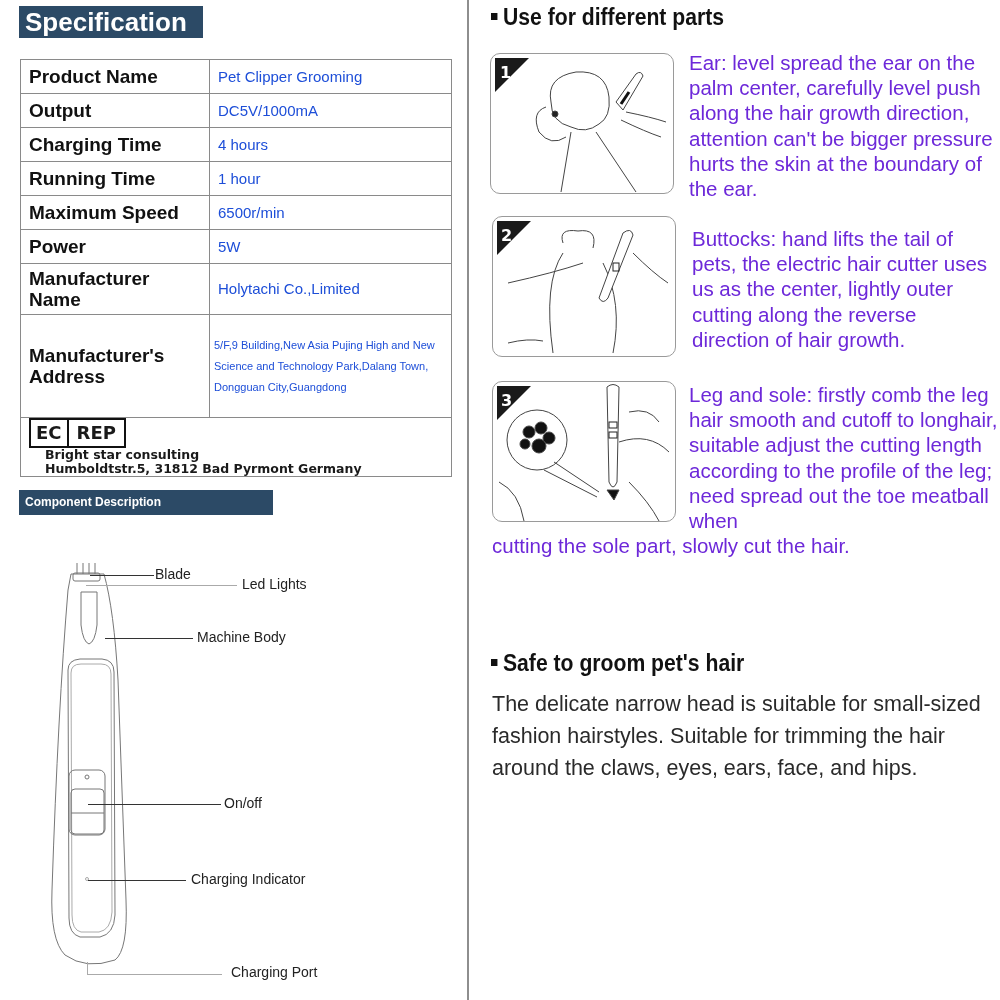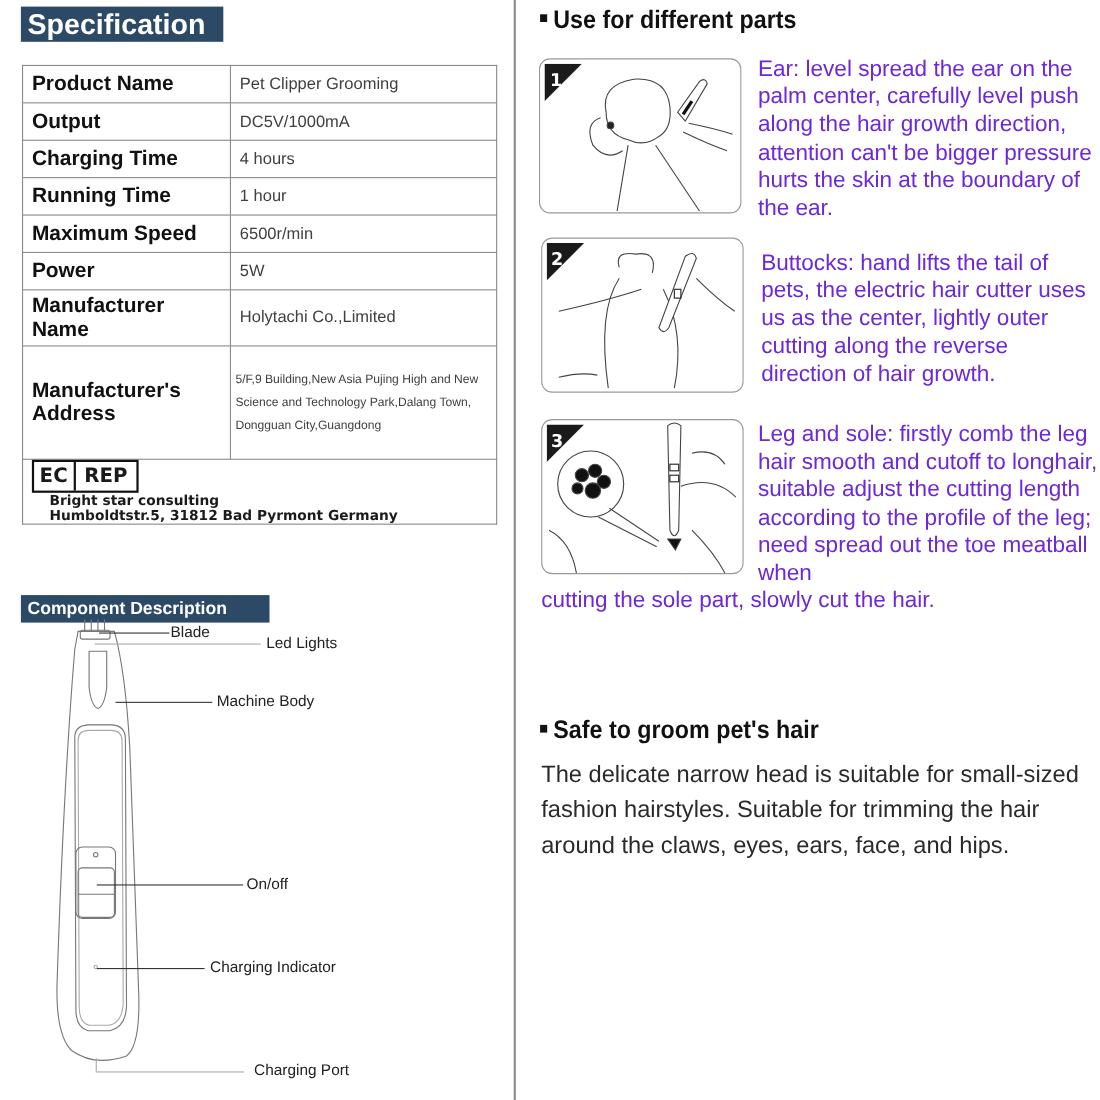--- a/index.html
+++ b/index.html
@@ -1,25 +1,25 @@
 <!DOCTYPE html>
 <html><head>
 <meta charset="utf-8">
 <style>
   html, body { margin:0; padding:0; background:#ffffff; }
   body { width:1000px; height:1000px; position:relative; overflow:hidden; font-family:"Liberation Sans", sans-serif; color:#1a1a1a; }
   .abs { position:absolute; }
   .section-banner { position:absolute; background:#2c4a66; color:#ffffff; font-weight:bold; font-family:"Liberation Sans", sans-serif; padding:0 6px; box-sizing:border-box; white-space:nowrap; }
   #spec-banner { left:19px; top:6px; width:184px; height:32px; font-size:26px; line-height:32px; }
-  #comp-banner { left:19px; top:541px; width:226px; height:25px; font-size:16px; line-height:25px; }
+  #comp-banner { left:19px; top:490px; width:254px; height:25px; font-size:12px; line-height:25px; }
 
   table.spec { position:absolute; left:20px; top:59px; width:432px; border-collapse:collapse; }
   table.spec td { border:1.5px solid #8a8a8a; padding:0 8px; vertical-align:middle; }
   table.spec td.key { width:172px; font-size:19px; font-weight:600; color:#111; line-height:21px; }
-  table.spec td.val { font-size:15px; color:#404040; line-height:20px; }
+  table.spec td.val { font-size:15px; color:#1d4ed8; line-height:20px; }
   .ecrep-row { font-family:"DejaVu Sans", sans-serif; }
   .ecrep-box { display:inline-flex; border:2px solid #111; height:26px; align-items:stretch; vertical-align:middle;justify-content:flex-end; }
   .ecrep-box span { font-weight:bold; font-size:18px; line-height:26px; padding:0 5px; }
   .ecrep-box span + span { border-left:2px solid #111; padding:0 8px; }
   .ecrep-text { display:inline-block; vertical-align:middle; font-size:12.5px; font-weight:bold; line-height:14px; margin-left:16px; }
 
   .divider { position:absolute; left:467px; top:0; width:2px; height:1000px; background:#8e8e8e; }
 
   .bullet-head { position:absolute; font-weight:bold; font-size:23px; color:#111; font-family:"Liberation Sans", sans-serif; white-space:nowrap; transform:scaleX(0.92); transform-origin:left; }
   .bullet-head .sq { display:inline-block; width:7px; height:7px; background:#111; vertical-align:middle; margin-right:6px; position:relative; top:-2px; }

